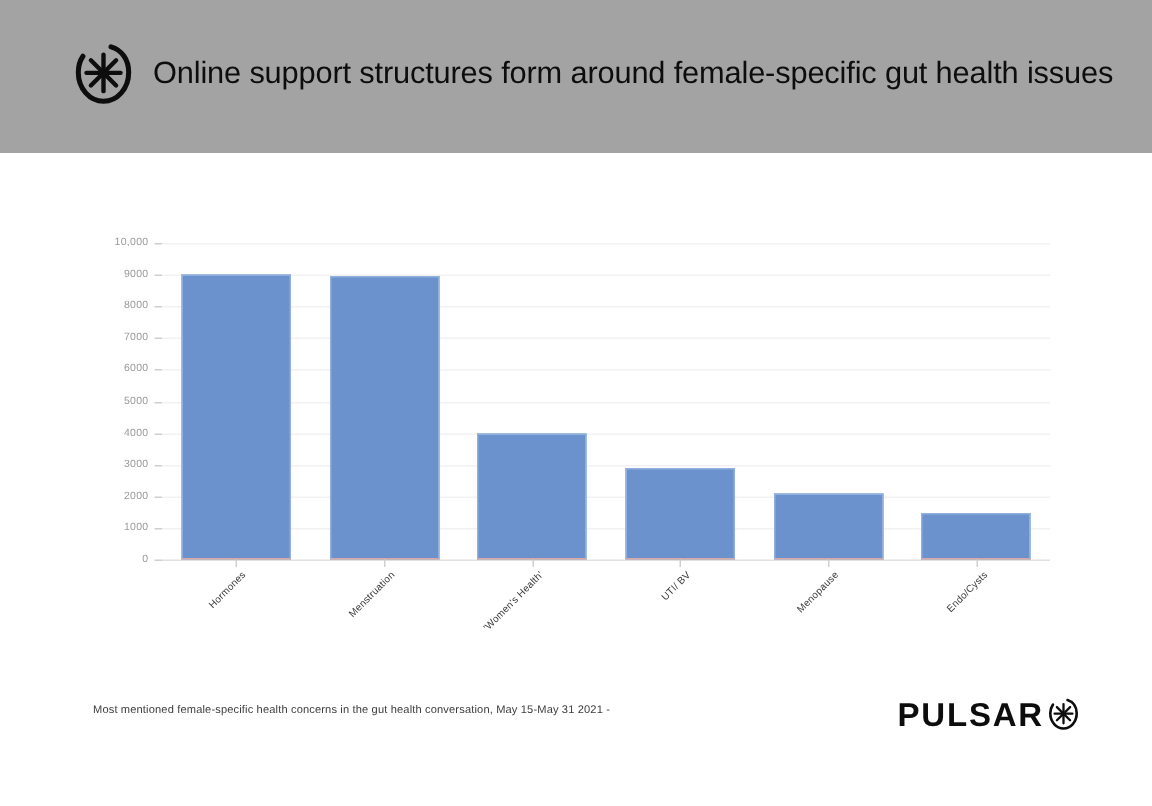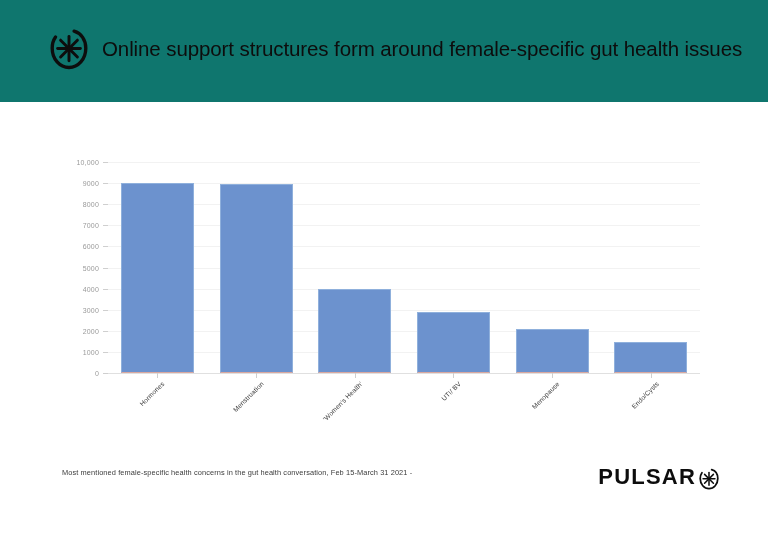--- a/index.html
+++ b/index.html
@@ -15,21 +15,21 @@
     font-family: "Liberation Sans", sans-serif;
     color: #111111;
   }
 
   
   .header-band {
     position: absolute;
     left: 0; top: 0;
     width: 768px;
     height: 102px;
-    background: #0f766e;
+    background: #a3a3a3;
   }
   .header-inner {
     position: absolute;
     left: 48px;
     top: 28px;
     display: flex;
     align-items: center;
     gap: 12px;
   }
   .brand-mark {
@@ -143,21 +143,21 @@
     color: #3b3b3b;
     letter-spacing: 0.1px;
   }
   .footer-note div { white-space: nowrap; }
 
   .pulsar-logo {
     position: absolute;
     right: 48px;
     top: 12px;
     display: flex;
-    align-items: flex-end;
+    align-items: center;
     gap: 2px;
   }
   .pulsar-word {
     font-size: 22px;
     font-weight: bold;
     letter-spacing: 1.2px;
     color: #0d0d0d;
     line-height: 26px;
   }
   .pulsar-mark {
@@ -236,21 +236,21 @@
       <div class="x-tick" style="left: 444px;"></div>
       <div class="x-label" style="left: 448px; margin-left: -36px; transform-origin: right top;">Menopause</div>
       <div class="bar" title="Endo/Cysts: 1450" style="left: 506.167px; height: 30.595px; background: rgb(108, 146, 206); border-color: rgb(143, 176, 220) rgb(143, 176, 220) rgb(217, 168, 160);"></div>
       <div class="x-tick" style="left: 542.667px;"></div>
       <div class="x-label" style="left: 546.667px; margin-left: -35px; transform-origin: right top;">Endo/Cysts</div>
     </div>
 </div>
 
 <div class="footer">
   <div class="footer-note">
-    <div>Most mentioned female-specific health concerns in  the gut health conversation, Feb 15-March 31 2021 -</div>
+    <div>Most mentioned female-specific health concerns in  the gut health conversation, May 15-May 31 2021 -</div>
   </div>
   <div class="pulsar-logo">
     <div class="pulsar-word">PULSAR</div>
     <svg class="pulsar-mark" viewBox="0 0 100 100" aria-hidden="true">
       <path d="M50 6 C74 6 90 24 90 48 C90 74 72 94 50 94 C28 94 10 74 10 48 C10 24 26 6 50 6 Z" fill="none" stroke="#0d0d0d" stroke-width="8" stroke-linecap="round" stroke-dasharray="215 50" stroke-dashoffset="-12"></path>
       <g stroke="#0d0d0d" stroke-width="7" stroke-linecap="round">
         <line x1="50" y1="20" x2="50" y2="78"></line>
         <line x1="23" y1="49" x2="77" y2="49"></line>
         <line x1="30" y1="29" x2="70" y2="69"></line>
         <line x1="70" y1="29" x2="30" y2="69"></line>

